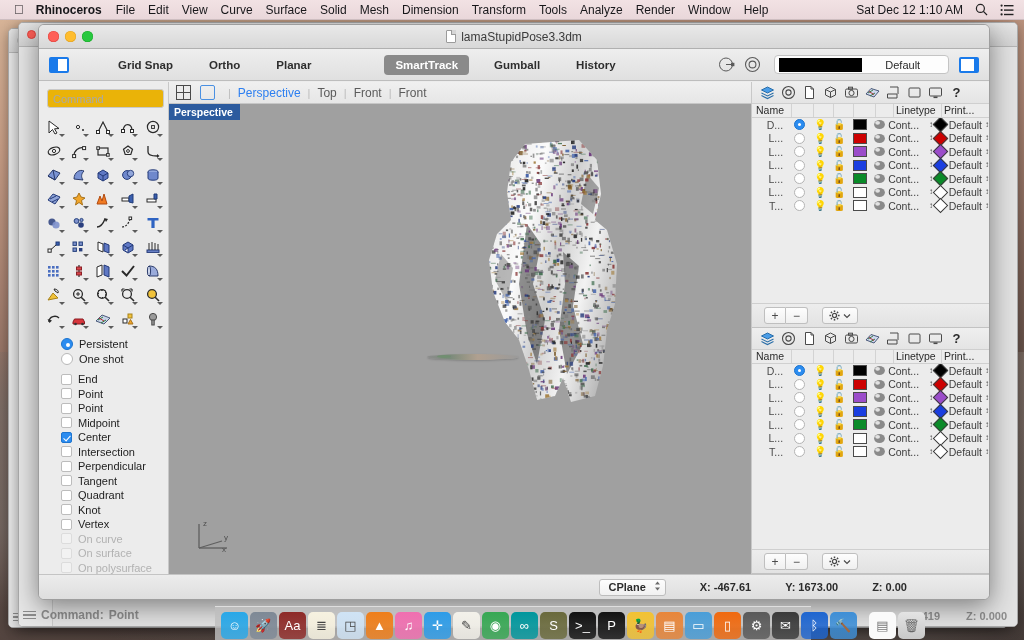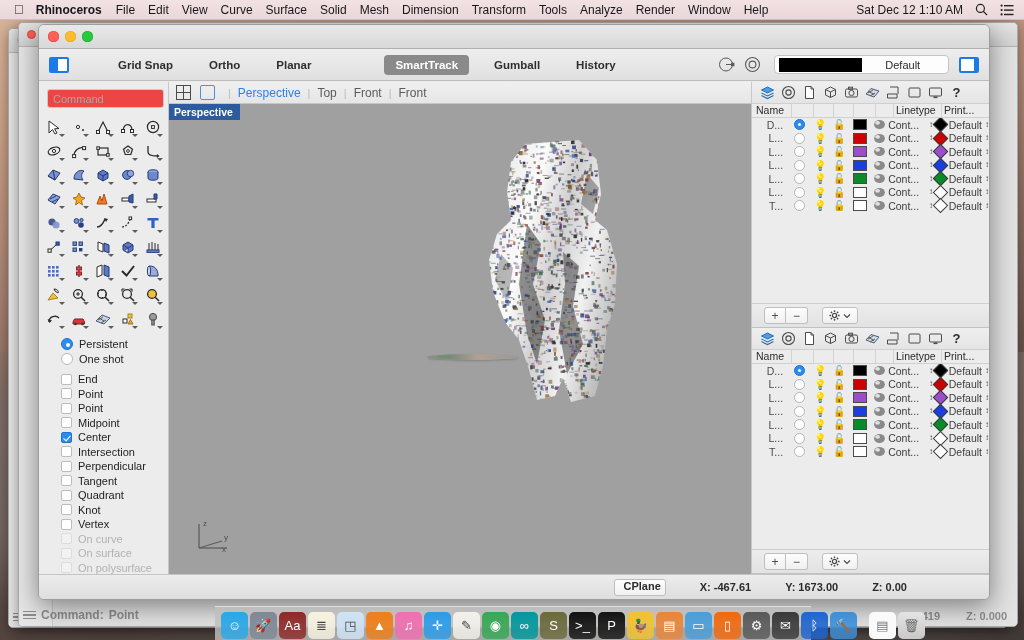--- a/index.html
+++ b/index.html
@@ -135,21 +135,21 @@
   .layer-swatch { width: 14px; height: 14px; background: #000; }
   .layer-combo span { flex: 1; text-align: center; font-size: 11px; color: #2a2a2a; }
 
   
   #workspace { position: absolute; left: 0; top: 57px; right: 0; bottom: 25px; display: flex; }
 
   
   #leftcol { width: 130px; background: #ececec; border-right: 1px solid #c8c8c8; position: relative; flex: none;}
   #cmdwrap { padding: 7px 6px 5px 8px; }
   #cmdinput {
-    width: 117px; height: 19px; background: #ef4444; border: 1px solid #c9c9c9; border-radius: 3px;
+    width: 117px; height: 19px; background: #eab308; border: 1px solid #c9c9c9; border-radius: 3px;
     font-family: "Liberation Sans", sans-serif; font-size: 11px; color: #3a3a3a; padding: 2px 5px;
   }
   #cmdinput::placeholder { color: #a8a8a8; }
   #toolgrid {
     display: grid; grid-template-columns: repeat(5, 1fr); padding: 2px 3px;
   }
   .tcell { height: 24px; display: flex; align-items: center; justify-content: center; position: relative; }
   .tcell svg { display:block; }
   .tcell:after {
     content: ""; position: absolute; right: 2px; bottom: 2px;
@@ -250,21 +250,21 @@
 
   
   #statusbar {
     position: absolute; left: 0; bottom: 0; width: 100%; height: 25px;
     background: linear-gradient(to bottom,#ececec,#dedede); border-top: 1px solid #c4c4c4;
     display: flex; align-items: center; padding: 0 12px;
   }
   #statusbar .sp { flex: 1; }
   .cplane-sel {
     height: 17px; background: linear-gradient(to bottom,#fdfdfd,#f1f1f1); border: 1px solid #bdbdbd; border-radius: 3px;
-    display: flex; align-items: center; padding: 0 4px 0 8px; gap: 8px; font-size: 11px; font-weight:bold; color: #2c2c2c; flex-direction: column;
+    display: flex; align-items: center; padding: 0 4px 0 8px; gap: 8px; font-size: 11px; font-weight:bold; color: #2c2c2c;
   }
   .coord { font-size: 11px; font-weight: bold; color: #2b2b2b; margin-left: 34px; white-space: nowrap;}
 
   
   #dock {
     position: absolute; left: 215px; bottom: 0; width: 596px; height: 34px;
     background: rgba(190,190,190,.82);
     border-top: 1px solid rgba(255,255,255,.5);
     display: flex; align-items: flex-end; padding: 0 6px 1px 6px; gap: 2px;
   }
@@ -328,20 +328,24 @@
   </div>
 </div>
 
 <div id="rhino">
 
   <div id="titlebar">
     <div class="tdots">
       <div class="tdot red"></div>
       <div class="tdot yellow"></div>
       <div class="tdot green"></div>
+    </div>
+    <div class="title-center">
+      <span class="doc-glyph"></span>
+      <span>lamaStupidPose3.3dm</span>
     </div>
   </div>
 
   <div id="toolbar">
     <div class="panel-toggle"></div>
     <div class="tbtn">Grid Snap</div>
     <div class="tbtn">Ortho</div>
     <div class="tbtn">Planar</div>
     <div class="tbtn active">SmartTrack</div>
     <div class="tbtn">Gumball</div>

